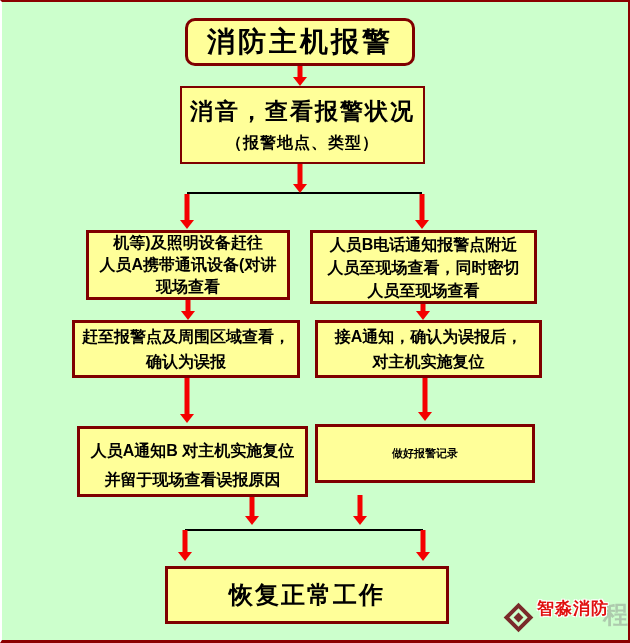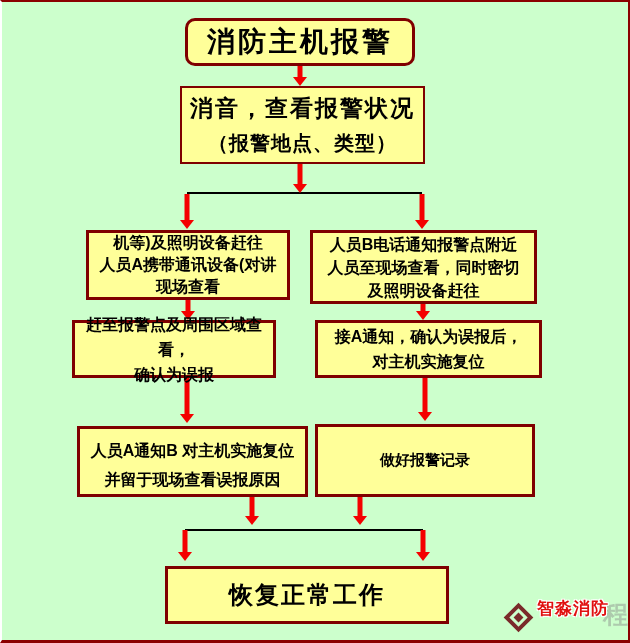--- a/index.html
+++ b/index.html
@@ -24,27 +24,27 @@
     position:absolute;box-sizing:border-box;
     background:var(--node-fill,#ffff99);
     border:3px solid var(--node-border,#7f0000);
     display:flex;flex-direction:column;align-items:center;justify-content:center;
     text-align:center;font-weight:bold;line-height:1.35;
   }
   .ln{display:block;}
   #n-title{left:183px;top:16px;width:230px;height:48px;border-radius:10px;font-size:28px;letter-spacing:3px;}
   #n-silence{left:178px;top:84px;width:245px;height:78px;border-width:2px;}
   #n-silence .l1{font-size:23px;letter-spacing:2px;text-align:center;}
-  #n-silence .l2{font-size:20px;letter-spacing:1px;margin-top:5px;}
+  #n-silence .l2{font-size:16px;letter-spacing:1px;margin-top:5px;}
   #n-a1{left:84px;top:228px;width:204px;height:70px;font-size:16px;line-height:22px;}
   #n-b1{left:308px;top:228px;width:227px;height:74px;font-size:16px;line-height:23px;}
-  #n-a2{left:70px;top:318px;width:204px;height:58px;font-size:16px;line-height:25px;}
+  #n-a2{left:70px;top:318px;width:228px;height:58px;font-size:16px;line-height:25px;}
   #n-b2{left:313px;top:318px;width:227px;height:58px;font-size:16px;line-height:25px;}
   #n-a3{left:75px;top:424px;width:231px;height:71px;font-size:16px;line-height:29px;justify-content:flex-end;}
-  #n-b3{left:313px;top:422px;width:220px;height:73px;font-size:15px;}
+  #n-b3{left:313px;top:422px;width:220px;height:59px;font-size:11px;}
   #n-final{left:163px;top:564px;width:284px;height:58px;font-size:24px;letter-spacing:2px;}
   
   .wm{position:absolute;left:498px;top:594px;width:128px;height:46px;}
   .wm-faint{
     position:absolute;right:0;top:2px;font-size:25px;font-weight:bold;
     color:var(--wm-faint,#9aa89a);opacity:.6;z-index:0;
   }
   .wm-logo{
     position:absolute;left:8px;top:11px;width:13px;height:13px;
     border:4px solid var(--wm-logo,#7a2a2a);transform:rotate(45deg);z-index:1;
@@ -105,21 +105,21 @@
 
   <div class="node" id="n-a1">
     <span class="ln">机等)及照明设备赶往</span>
     <span class="ln">人员A携带通讯设备(对讲</span>
     <span class="ln">现场查看</span>
   </div>
 
   <div class="node" id="n-b1">
     <span class="ln">人员B电话通知报警点附近</span>
     <span class="ln">人员至现场查看，同时密切</span>
-    <span class="ln">及照明设备赶往</span>
+    <span class="ln">人员至现场查看</span>
   </div>
 
   <div class="node" id="n-a2">
     <span class="ln">赶至报警点及周围区域查看，</span>
     <span class="ln">确认为误报</span>
   </div>
 
   <div class="node" id="n-b2">
     <span class="ln">接A通知，确认为误报后，</span>
     <span class="ln">对主机实施复位</span>

